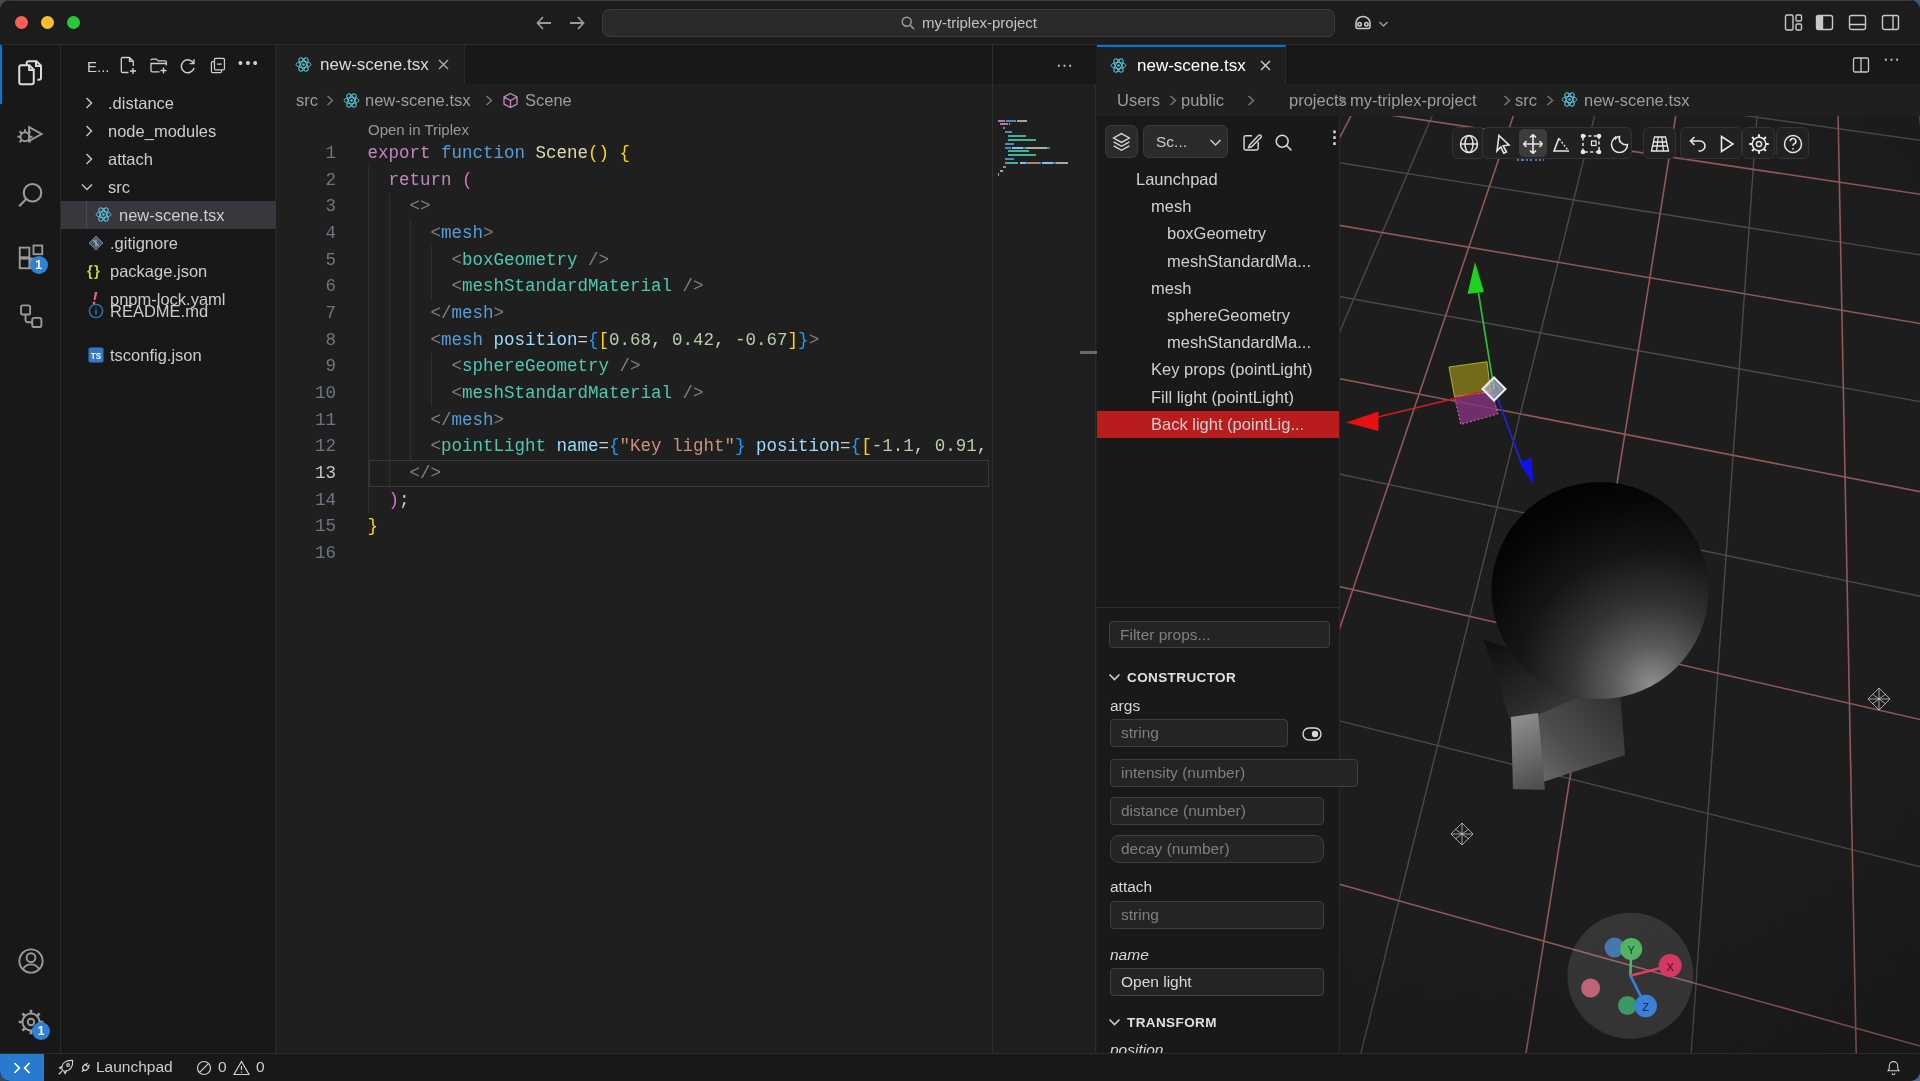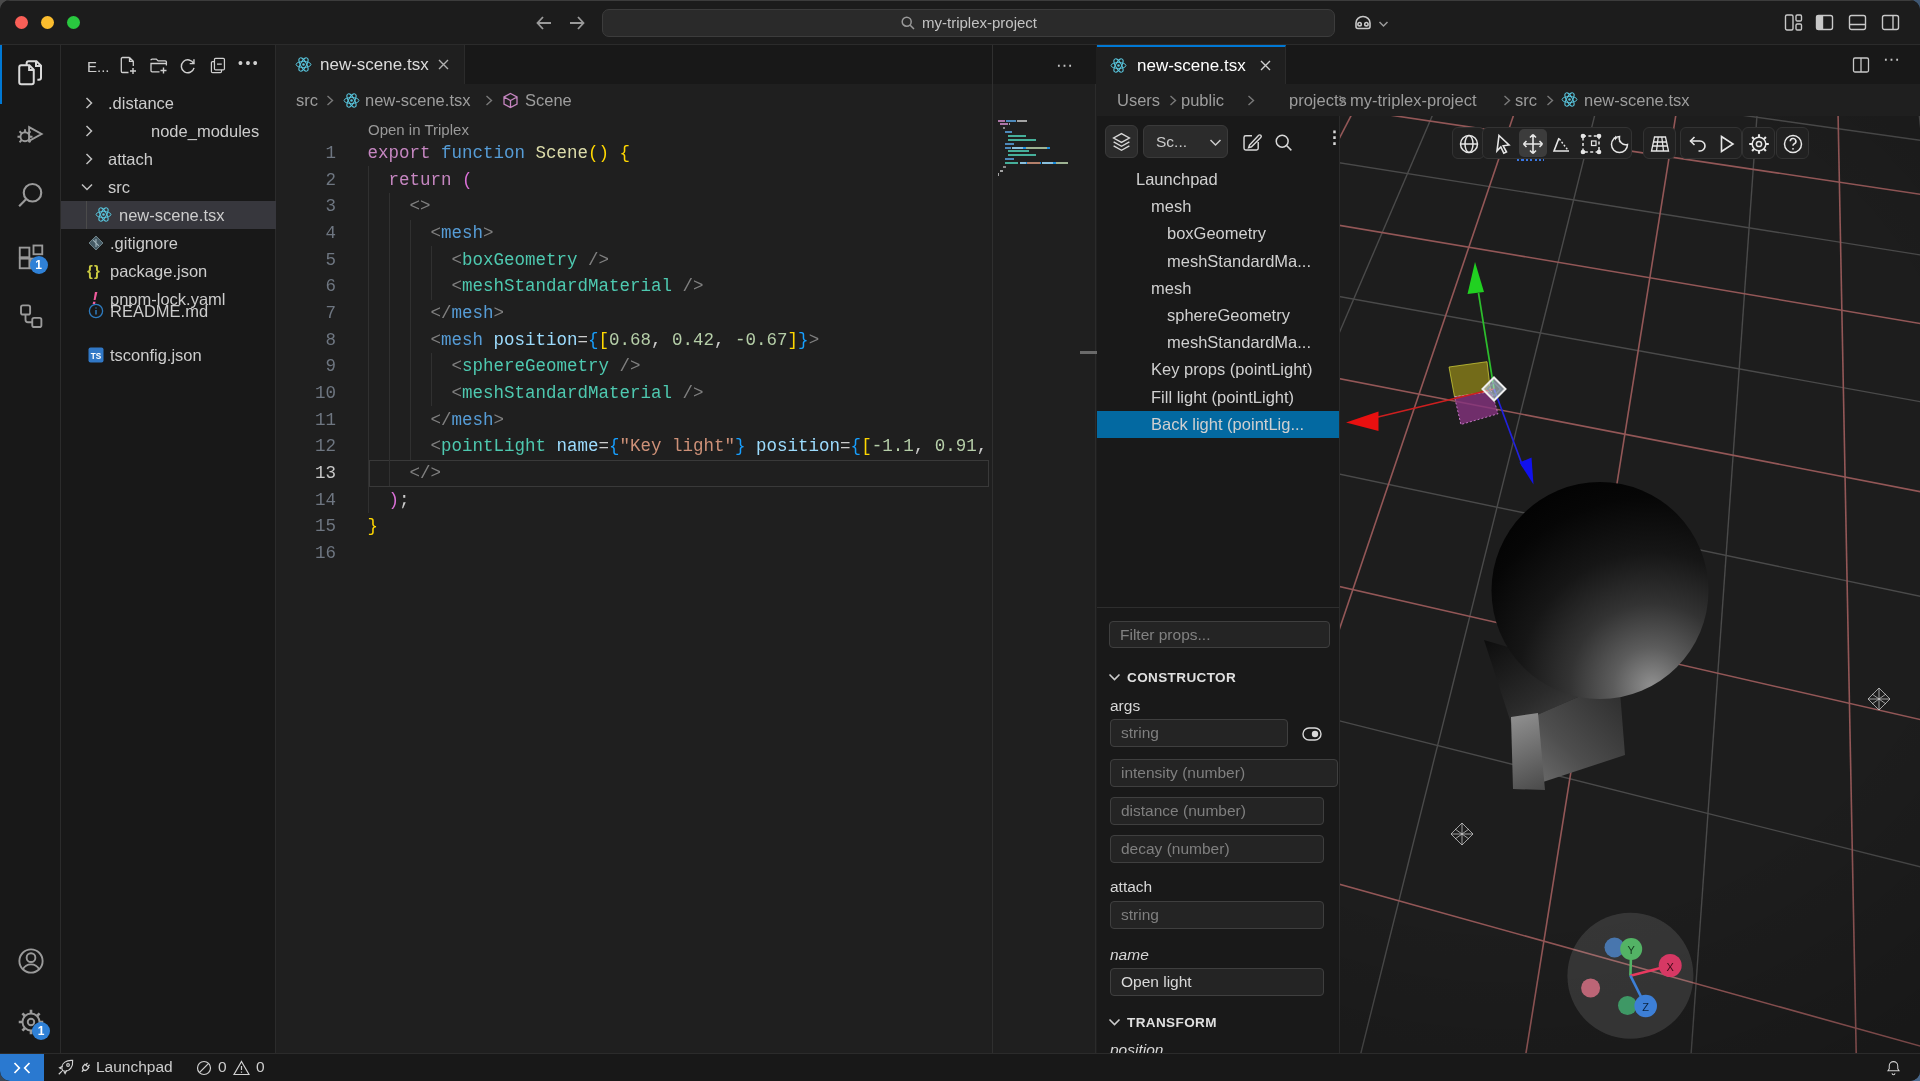--- a/index.html
+++ b/index.html
@@ -36,21 +36,21 @@
 
 #rightpanel { position:absolute; left:1097px; top:45px; width:823px; height:1008px; background:#1f1f1f; }
 #rtabbar { position:absolute; left:0; top:0; width:823px; height:39px; background:#181818; }
 #rtab1 { position:absolute; left:0; top:0; width:189px; height:39px; background:#1f1f1f; border-right:1px solid #2b2b2b; border-top:2px solid #0078d4; color:#ffffff; font-size:17px; line-height:37px; }
 #rbreadcrumbs { position:absolute; left:0; top:39px; width:823px; height:32px; color:#9d9d9d; font-size:16.5px; line-height:32px; white-space:nowrap; }
 #viewport { position:absolute; left:0; top:71px; width:823px; height:937px; background:#1d1d1d; overflow:hidden; }
 #vignette { position:absolute; inset:0; background:radial-gradient(ellipse 120% 100% at 50% 40%, transparent 45%, rgba(0,0,0,.38) 100%); }
 
 #tpanel { position:absolute; left:0; top:0; width:243px; height:937px; background:#191919; border-right:1px solid #2a2a2a; color:#d0d0d0; }
 .trow { position:absolute; left:0; width:242px; height:27.2px; line-height:27.2px; font-size:16.5px; white-space:nowrap; }
-.tsel { background:#0369a1; }
+.tsel { background:#b91c1c; }
 #tpdivider { position:absolute; left:0; top:491px; width:242px; height:1px; background:#2e2e2e; }
 .tinput { position:absolute; background:#242424; border:1px solid #3f3f3f; border-radius:4px; color:#7f7f7f; font-size:15.5px; line-height:26px; padding-left:10px; }
 .tlabel { position:absolute; color:#d7d7d7; font-size:15.5px; }
 .thead { position:absolute; color:#e0e0e0; font-size:13.5px; font-weight:bold; letter-spacing:.4px; }
 
 .tbbtn { position:absolute; top:11px; height:32px; background:#212121; border:1px solid #333333; border-radius:6px; }
 .tbico { position:absolute; top:4px; width:24px; height:24px; color:#e6e6e6; }
 .tbico svg { width:24px; height:24px; display:block; }
 
 #statusbar { position:absolute; left:0; top:1053px; width:1920px; height:28px; background:#181818; border-top:1px solid #2b2b2b; color:#cccccc; font-size:15.5px; }
@@ -179,21 +179,21 @@
  <div class="treerow" style="top:44px;">
         <svg style="position:absolute;left:24px;top:8px;" width="8" height="12" viewBox="0 0 8 12" fill="none" stroke="#c0c0c0" stroke-width="1.5">
           <path d="M1.5 1 L6.5 6 L1.5 11"></path>
         </svg>
         <span style="position:absolute;left:47px;">.distance</span>
       </div>
  <div class="treerow" style="top:72px;">
         <svg style="position:absolute;left:24px;top:8px;" width="8" height="12" viewBox="0 0 8 12" fill="none" stroke="#c0c0c0" stroke-width="1.5">
           <path d="M1.5 1 L6.5 6 L1.5 11"></path>
         </svg>
-        <span style="position:absolute;left:47px;margin-left:43px;">node_modules</span>
+        <span style="position:absolute;left:47px;">node_modules</span>
       </div>
  <div class="treerow" style="top:100px;">
         <svg style="position:absolute;left:24px;top:8px;" width="8" height="12" viewBox="0 0 8 12" fill="none" stroke="#c0c0c0" stroke-width="1.5">
           <path d="M1.5 1 L6.5 6 L1.5 11"></path>
         </svg>
         <span style="position:absolute;left:47px;">attach</span>
       </div>
  <div class="treerow" style="top:128px;">
         <svg style="position:absolute;left:20px;top:10px;" width="12" height="8" viewBox="0 0 12 8" fill="none" stroke="#c0c0c0" stroke-width="1.5">
           <path d="M1 1.5 L6 6.5 L11 1.5"></path>
@@ -608,23 +608,23 @@
    <div class="thead" style="left:30px;top:554px;">CONSTRUCTOR</div>
    <svg class="abs" style="left:11px;top:557px;" width="13" height="9" viewBox="0 0 13 9" fill="none" stroke="#cccccc" stroke-width="1.6">
             <path d="M1.5 1.5 L6.5 6.5 L11.5 1.5"></path>
           </svg>
    <div class="tlabel" style="left:13px;top:581px;">args</div>
    <div class="tinput" style="left:13px;top:602.7px;width:178px;height:28px;">string</div>
    <svg class="abs" style="left:205px;top:611px;" width="20" height="14" viewBox="0 0 20 14" fill="none" stroke="#d8d8d8" stroke-width="1.4">
             <rect x="1" y="1" width="18" height="12" rx="6"></rect>
             <circle cx="13" cy="7" r="3.2" fill="#d8d8d8" stroke="none"></circle>
           </svg>
-   <div class="tinput" style="left:13px;top:642.7px;width:228px;height:28px;">intensity (number)</div>
+   <div class="tinput" style="left:13px;top:642.7px;width:248px;height:28px;">intensity (number)</div>
    <div class="tinput" style="left:13px;top:681px;width:214px;height:28px;">distance (number)</div>
-   <div class="tinput" style="left:13px;top:718.8px;width:214px;height:28px;">decay (number)</div>
+   <div class="tinput" style="left:13px;top:718.8px;width:214px;height:28px;border-radius:9px;">decay (number)</div>
    <div class="tlabel" style="left:13px;top:762px;">attach</div>
    <div class="tinput" style="left:13px;top:785px;width:214px;height:28px;">string</div>
    <div class="tlabel" style="left:13px;top:830px;font-style:italic;">name</div>
    <div class="tinput" style="left:13px;top:852px;width:214px;height:28px;color:#d9d9d9;">Open light</div>
    <div class="thead" style="left:30px;top:899px;">TRANSFORM</div>
    <svg class="abs" style="left:11px;top:902px;" width="13" height="9" viewBox="0 0 13 9" fill="none" stroke="#cccccc" stroke-width="1.6">
             <path d="M1.5 1.5 L6.5 6.5 L11.5 1.5"></path>
           </svg>
    <div class="tlabel" style="left:13px;top:925px;font-style:italic;">position</div>
   </div>

